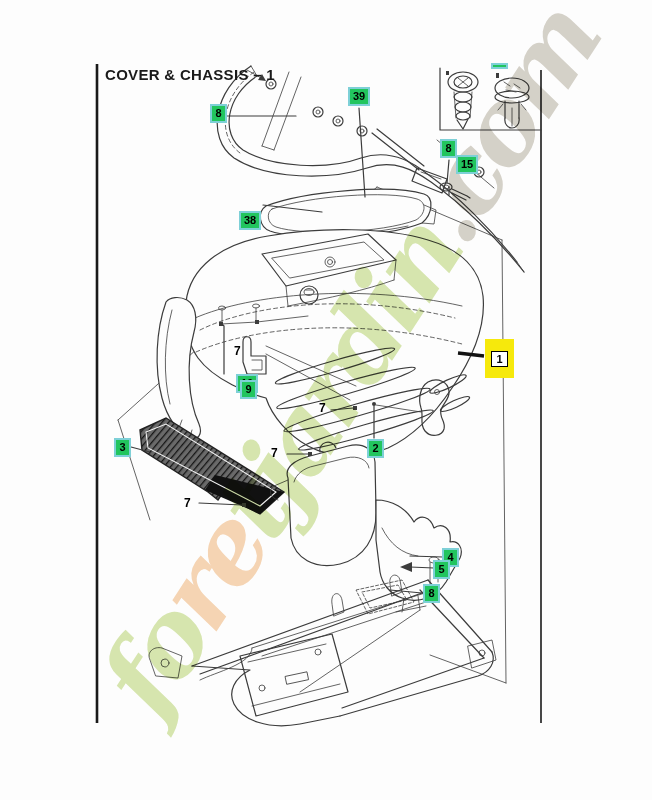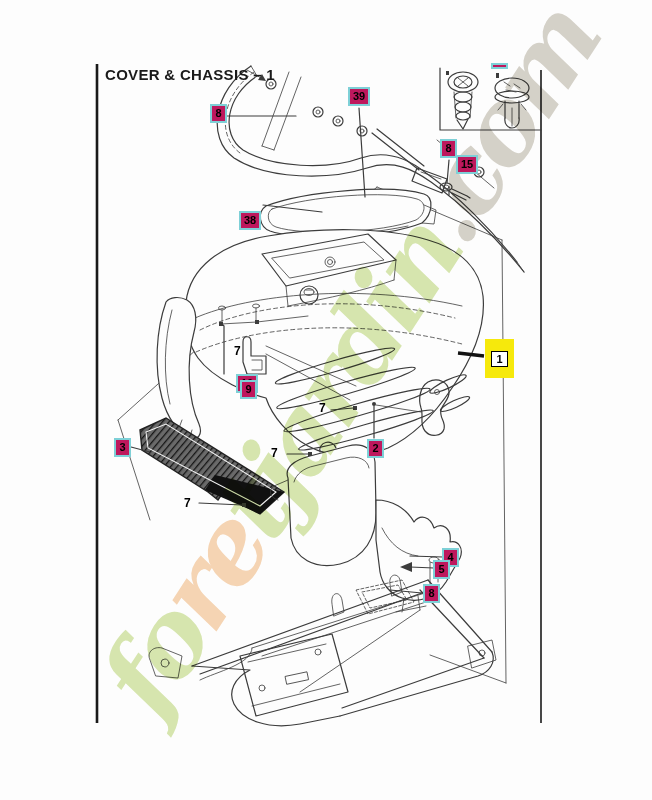--- a/index.html
+++ b/index.html
@@ -31,21 +31,21 @@
     position:absolute;left:-50px;top:315px;width:780px;height:120px;
     transform:rotate(-57deg);
     text-align:center;white-space:nowrap;
     font-family:"DejaVu Serif",serif;font-style:italic;font-weight:bold;
     font-size:104px;line-height:120px;letter-spacing:-0.06em;
     opacity:.55;mix-blend-mode:multiply;pointer-events:none;
   }
   .labels-layer{position:absolute;left:0;top:0;width:652px;height:800px;}
   .plabel{position:absolute;font-weight:bold;font-size:11px;color:#000;
     font-family:"Liberation Sans",sans-serif;line-height:13px;}
-  .plabel.boxed{border:2px solid var(--accent-teal);background:#be185d;padding:1px 3px;min-width:7px;text-align:center;}
+  .plabel.boxed{border:2px solid var(--accent-teal);background:#22c55e;padding:1px 3px;min-width:7px;text-align:center;}
   .plabel.plain{font-size:12px;background:transparent;}
   .hl-wrap{position:absolute;width:29px;height:39px;background:var(--highlight-yellow);
     display:flex;align-items:center;justify-content:center;}
   .hl-box{border:1.5px solid #000;background:#fff;font-weight:bold;font-size:11px;
     font-family:"Liberation Sans",sans-serif;padding:0 4px;line-height:14px;}
 </style>
 </head>
 <body>
 
 <div class="page">

